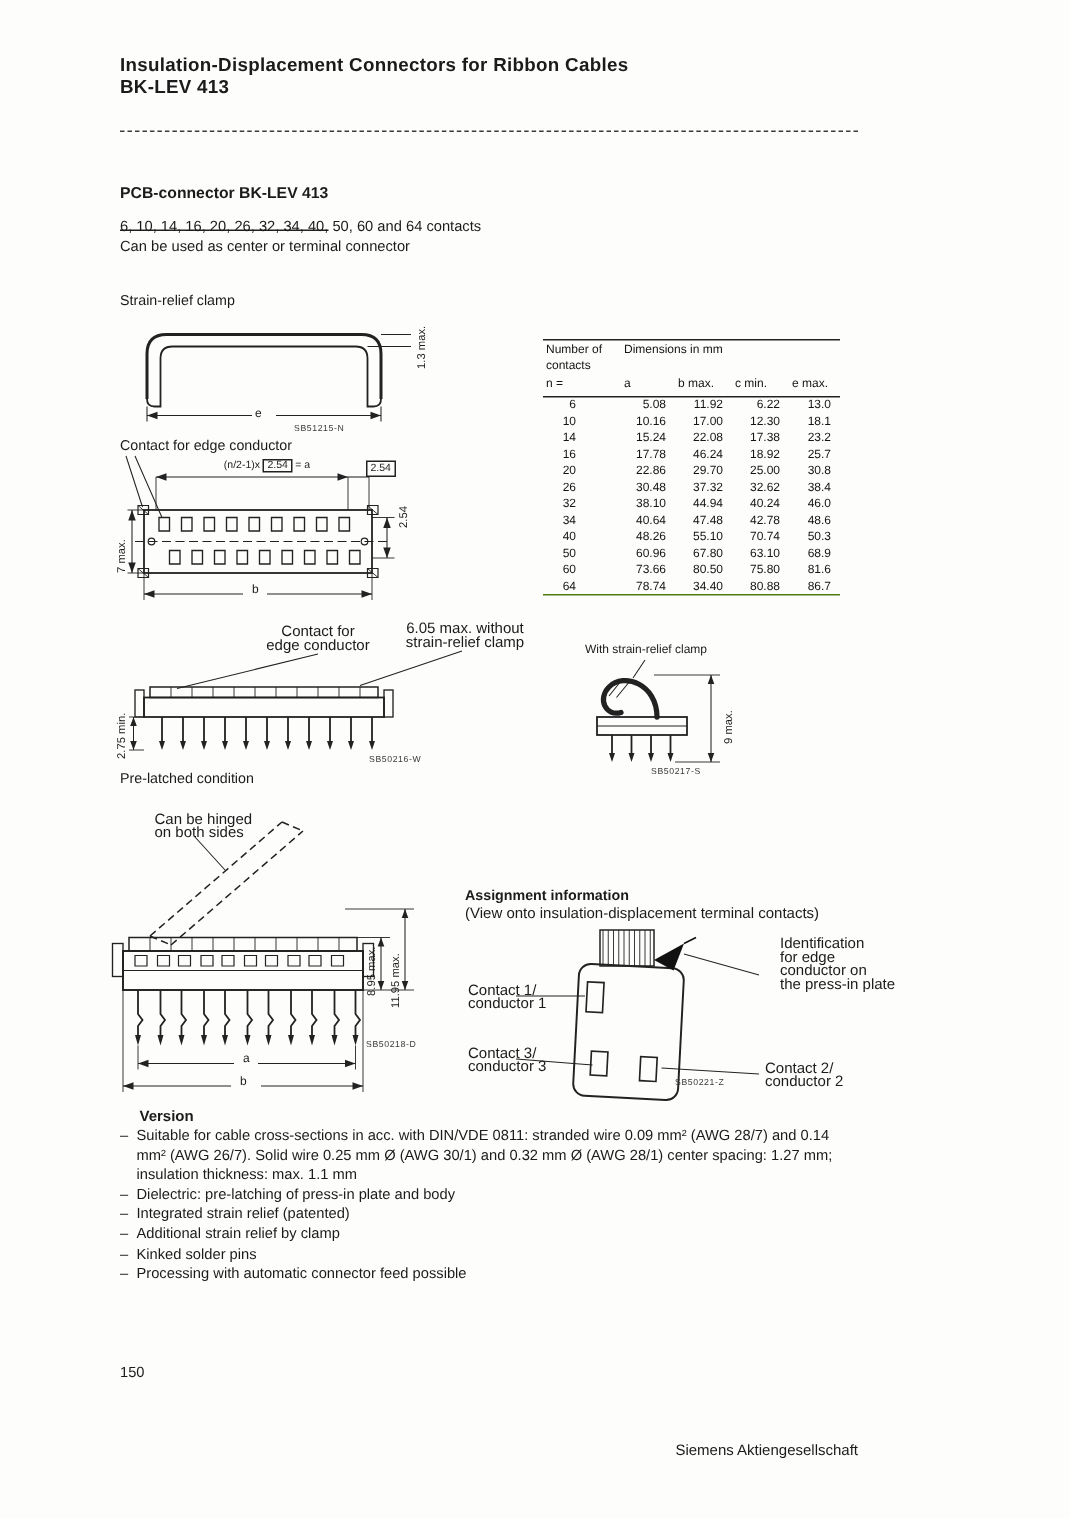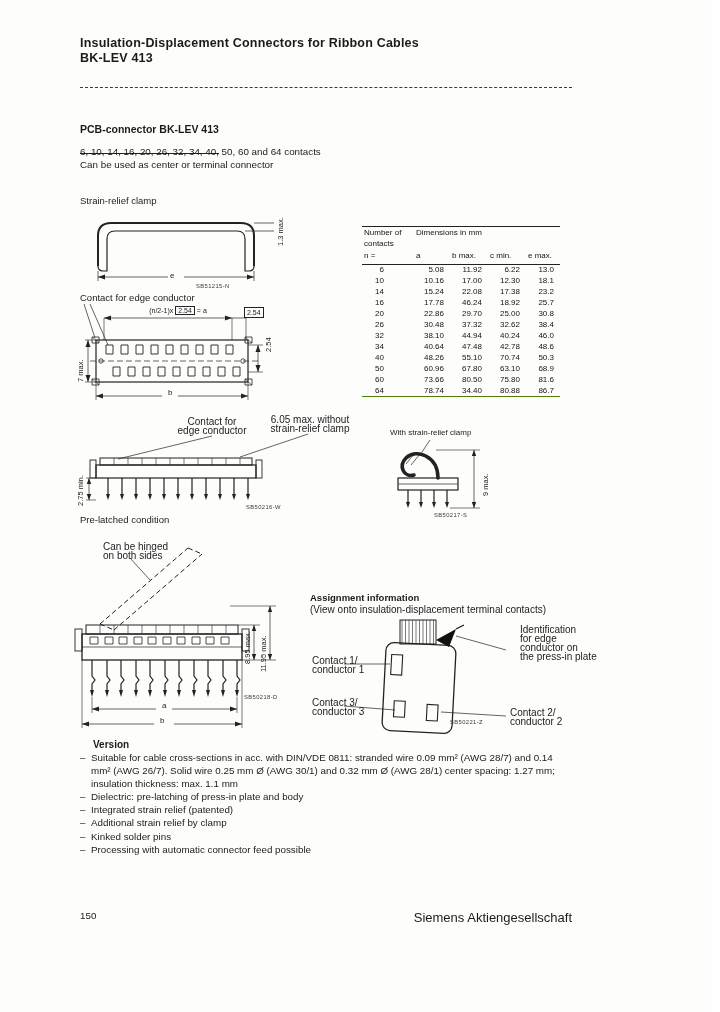--- a/index.html
+++ b/index.html
@@ -29,21 +29,21 @@
   .dim-table th { font-weight:normal; text-align:left; vertical-align:top; padding:1px 2px 1px 2px; }
   .dim-table tr.cols th { border-bottom:1px solid #222; padding-bottom:2px; }
   .dim-table td { text-align:right; padding:0.2px 6px 0.2px 0; }
   .dim-table td.ncol { padding-right:30px; }
 
   .version-list { position:absolute; left:80px; top:752px; width:492px; list-style:none; }
   .version-list li { display:flex; font-size:9.8px; line-height:12.8px; margin-bottom:.5px; }
   .version-list .dash { width:11px; flex:0 0 11px; }
 
   .footer-left { position:absolute; left:80px; top:910px; font-size:9.8px; }
-  .footer-right { position:absolute; left:380px; top:910px; width:192px; text-align:right; font-size:13px; }
+  .footer-right { position:absolute; left:380px; top:962px; width:192px; text-align:right; font-size:10px; }
 </style>
 </head>
 <body>
 
 <div class="page">
 
   <div class="abs" style="left:80px; top:36px;">
     <div class="title">Insulation-Displacement Connectors for Ribbon Cables</div>
     <div class="title">BK-LEV 413</div>
   </div>

